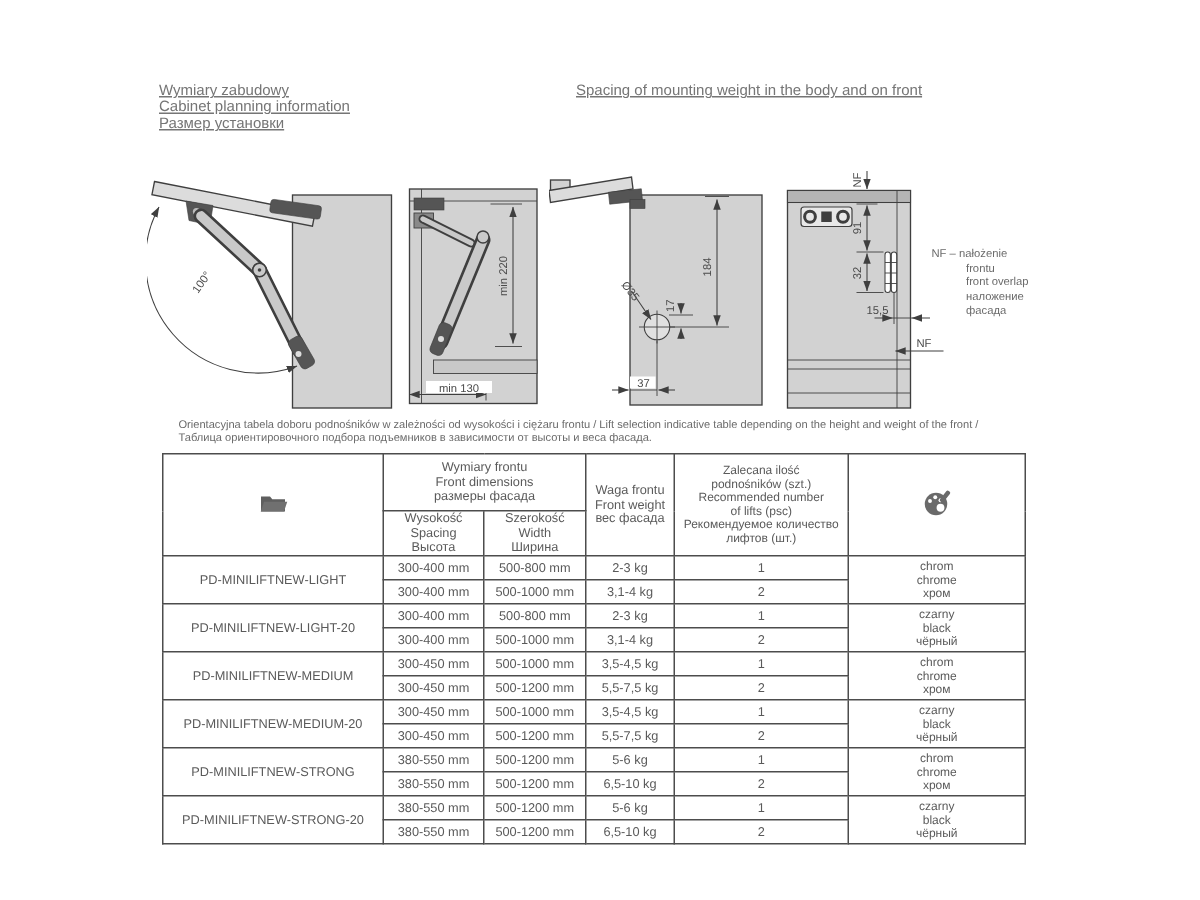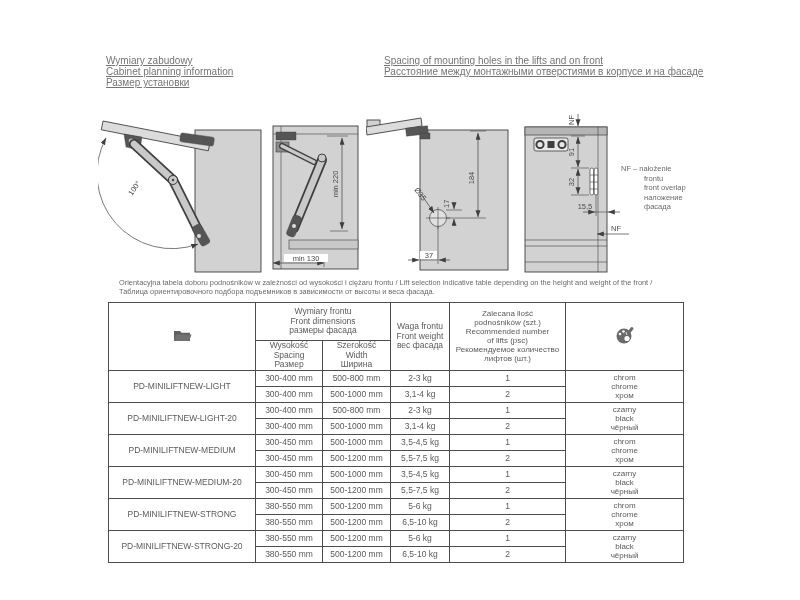--- a/index.html
+++ b/index.html
@@ -41,22 +41,21 @@
     </marker>
   </defs>
 </svg>
 
 <div class="hdr hdr-left">
   <div>Wymiary zabudowy</div>
   <div>Cabinet planning information</div>
   <div>Размер установки</div>
 </div>
 <div class="hdr hdr-right">
-  <div>Spacing of mounting holes in the lifts and on front</div>
-  <div>Расстояние между монтажными отверстиями в корпусе и на фасаде</div>
+  <div>Spacing of mounting weight in the body and on front</div>
 </div>
 
 <svg class="diagram" style="left:98px;top:114px" width="175" height="162" viewBox="0 0 175 162">
   <rect class="fillg" x="97" y="16" width="66" height="142"></rect>
   <polygon class="filll" points="5,7 112,28 110.3,36.8 3.3,15.8"></polygon>
   <rect class="dark" x="82" y="21" width="34" height="9" rx="2" transform="rotate(8 99 26)"></rect>
   <polygon class="dark" points="26,20 44,23 42,36 28,33"></polygon>
   <circle cx="33" cy="27" r="2.4" fill="#bbb"></circle>
   <line class="armO" x1="36" y1="30" x2="75" y2="66"></line>
   <line class="armI" x1="36" y1="30" x2="75" y2="66"></line>
@@ -211,21 +210,21 @@
           <circle cx="9.5" cy="5.5" r="1.3" fill="#ffffff"></circle>
           <circle cx="13" cy="7.5" r="1.3" fill="#ffffff"></circle>
           <rect x="14.5" y="0.5" width="3" height="9" rx="1.2" transform="rotate(38 16 5)" fill="#6a6a6a"></rect>
         </svg>
       </th>
     </tr>
     <tr>
       <th>
         <div>Wysokość</div>
         <div>Spacing</div>
-        <div>Размер</div>
+        <div>Высота</div>
       </th>
       <th>
         <div>Szerokość</div>
         <div>Width</div>
         <div>Ширина</div>
       </th>
     </tr>
   </thead>
   <tbody>
       <tr>

